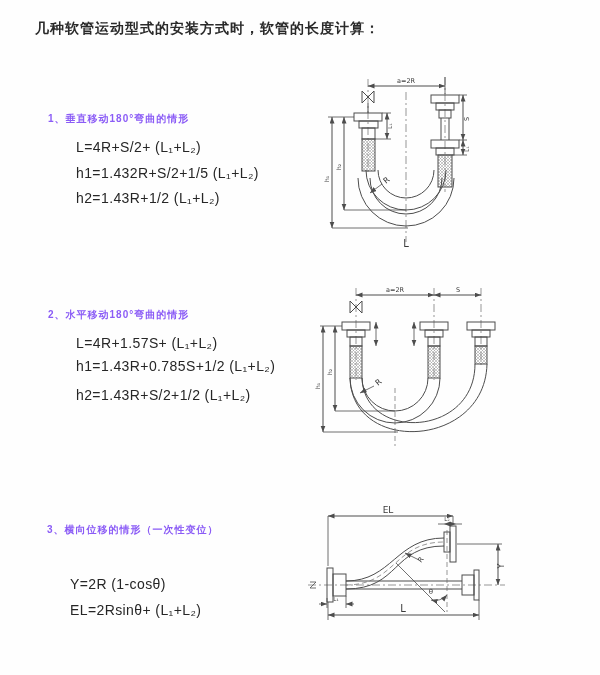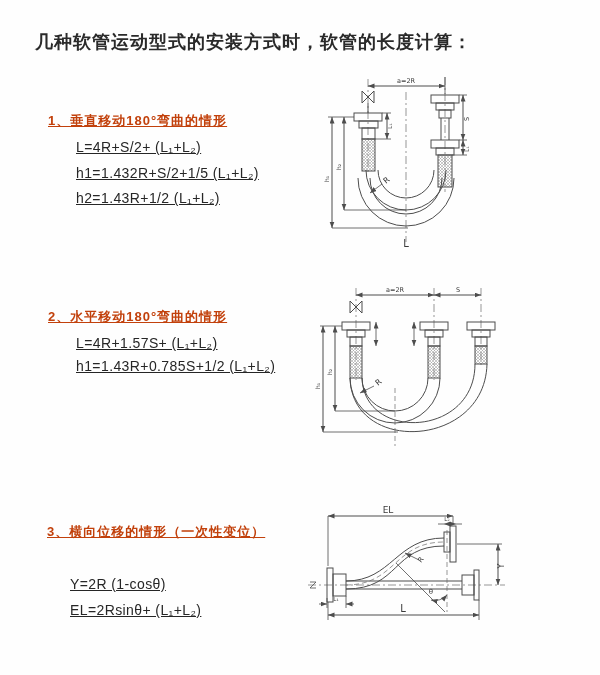--- a/index.html
+++ b/index.html
@@ -4,31 +4,30 @@
 <style>
   html,body{margin:0;padding:0;}
   body{
     width:600px;height:675px;background:#ffffff;
     font-family:"Liberation Sans","DejaVu Sans",sans-serif;
     color:#222;position:relative;overflow:hidden;
   }
   .page{position:absolute;inset:0;background:#fefefe;}
   .title{
     position:absolute;left:35px;top:20px;
-    font-size:18px;font-weight:bold;letter-spacing:1px;color:#2a2a2a;
+    font-size:14px;font-weight:bold;letter-spacing:1px;color:#2a2a2a;
     white-space:nowrap;
-    margin-top:10px;
   }
   .sec-heading{
-    position:absolute;font-size:13px;font-weight:bold;letter-spacing:1px;
-    color:#c2410c;white-space:nowrap;text-decoration:underline;
+    position:absolute;font-size:10px;font-weight:bold;letter-spacing:1px;
+    color:#8b5cf6;white-space:nowrap;
   }
   .formula{
     position:absolute;font-size:14px;font-weight:500;letter-spacing:.4px;
-    color:#262626;white-space:nowrap;text-decoration:underline;
+    color:#262626;white-space:nowrap;
   }
   svg{position:absolute;}
   svg text{
     font-family:"DejaVu Sans","Liberation Sans",sans-serif;
     fill:#3a3a3a;stroke:none;
   }
   .dwg{stroke:#4d4d4d;fill:none;stroke-width:1;}
   .thin{stroke-width:.8;}
   .cline{stroke:#6a6a6a;stroke-width:.7;stroke-dasharray:8 3 2 3;}
   .dash{stroke:#6a6a6a;stroke-width:.7;stroke-dasharray:5 3;}
@@ -118,20 +117,21 @@
       <path class="thin" d="M72,114 L60,123" marker-end="url(#ar)"></path>
       <text font-size="8" x="76" y="114" transform="rotate(-40 76 114)">R</text>
 
       <text font-size="10" x="96" y="177" text-anchor="middle">L</text>
     </g>
   </svg>
 
   <div class="sec-heading" style="left:48px;top:308px">2、水平移动180°弯曲的情形</div>
   <div class="formula" style="left:76px;top:335px">L=4R+1.57S+ (L₁+L₂)</div>
   <div class="formula" style="left:76px;top:358px">h1=1.43R+0.785S+1/2 (L₁+L₂)</div>
+  <div class="formula" style="left:76px;top:387px">h2=1.43R+S/2+1/2 (L₁+L₂)</div>
 
   <svg style="left:310px;top:280px" width="290" height="175" viewBox="0 0 290 175">
     <g class="dwg">
 
       <path class="cline" d="M46,8 V100"></path>
       <path class="cline" d="M124,8 V100"></path>
       <path class="cline" d="M171,8 V88"></path>
       <path class="dash" d="M85,108 V166"></path>
 
       <path d="M46,15 H124" marker-start="url(#ar)" marker-end="url(#ar)"></path>

